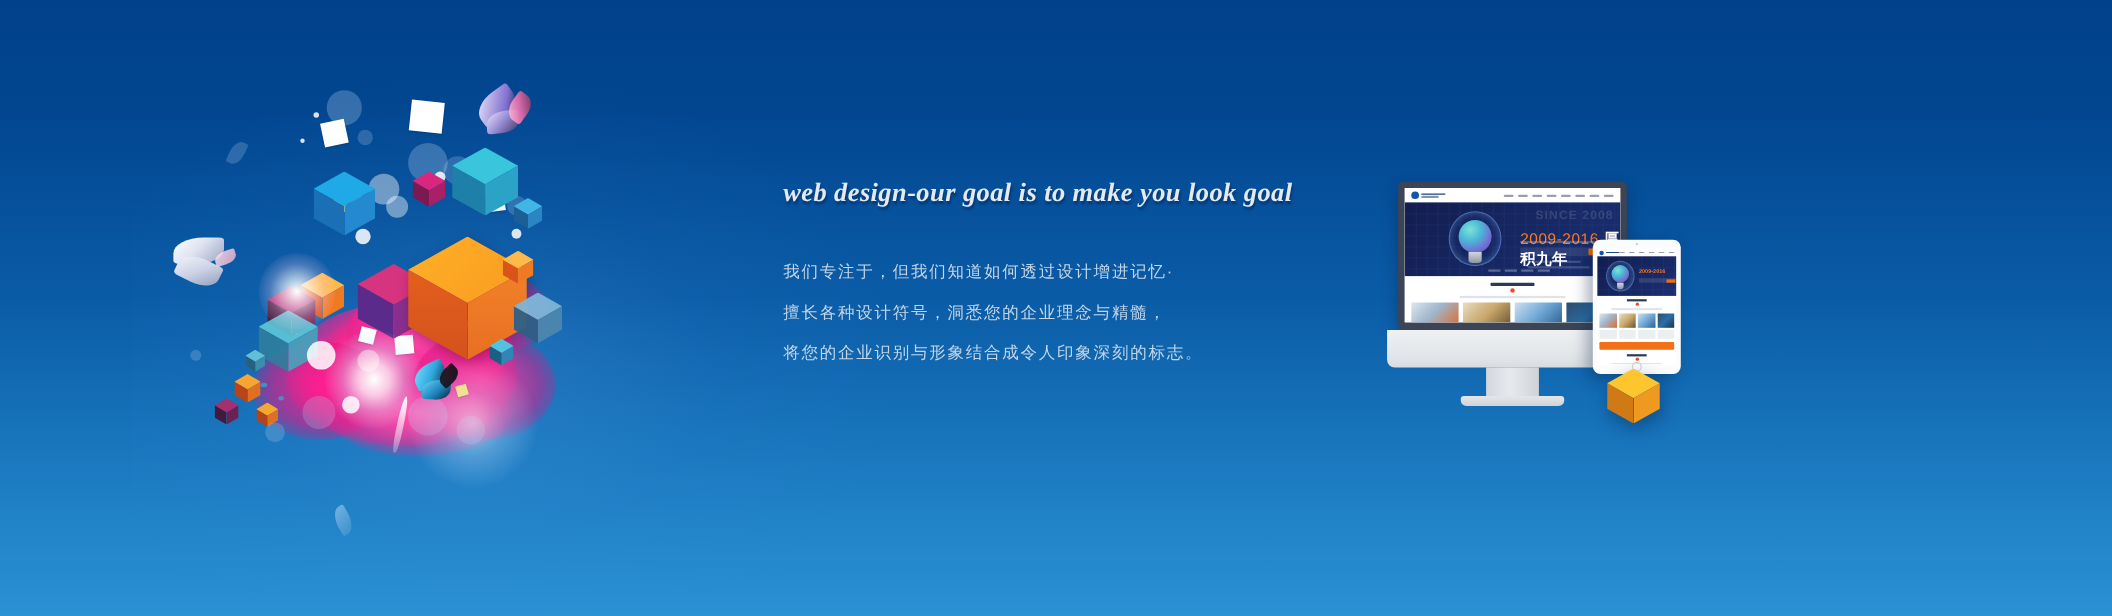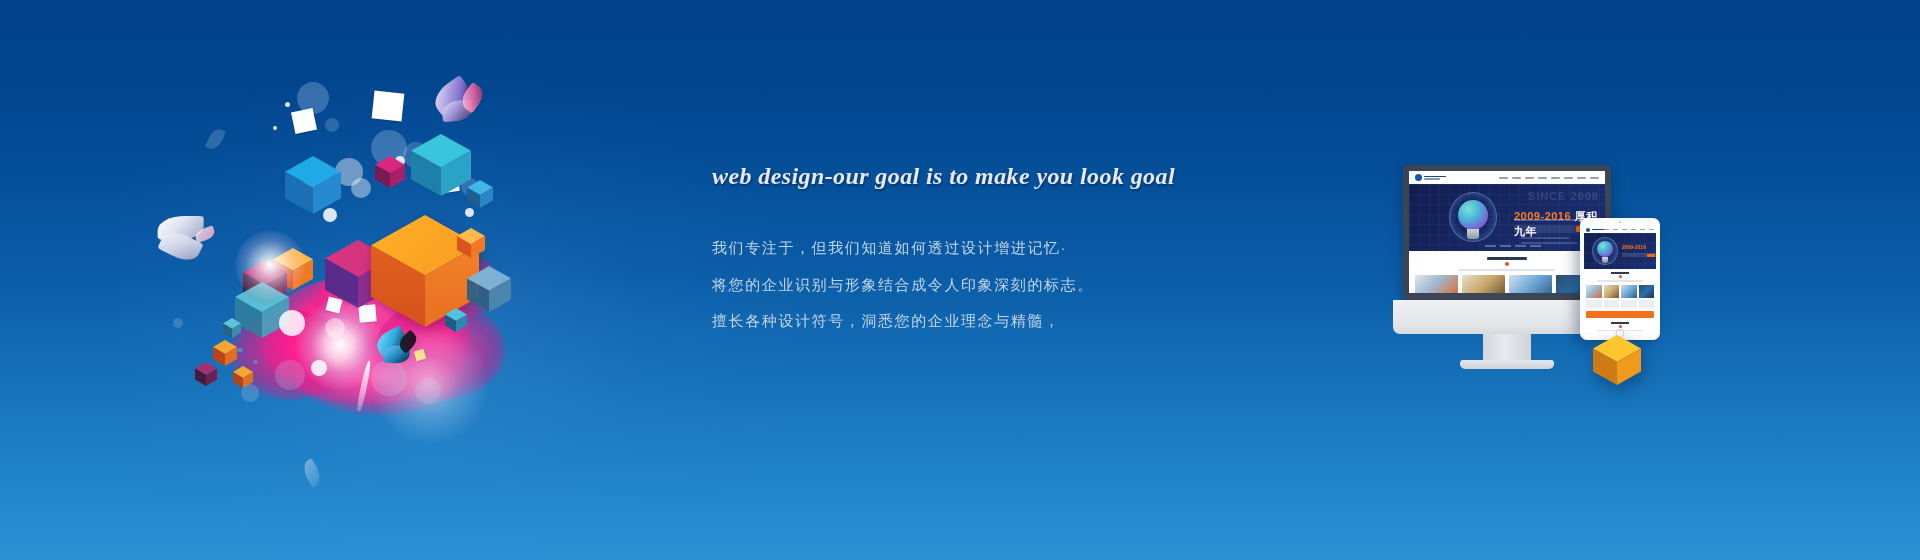--- a/index.html
+++ b/index.html
@@ -77,21 +77,21 @@
     color:#e6eaee;text-shadow:1px 2px 2px rgba(0,20,60,.45);
     white-space:nowrap;
   }
   .body-copy{margin-top:48px;}
   .body-copy p{
     margin:0 0 17px 0;font-size:15px;letter-spacing:1.6px;
     color:#c3d6e8;line-height:1.3;white-space:nowrap;
   }
 
   
-  .devices{position:absolute;left:1388px;top:150px;width:280px;height:250px;}
+  .devices{position:absolute;left:1256px;top:150px;width:280px;height:250px;}
 
   
   .monitor{position:absolute;left:15px;top:15px;width:208px;height:135px;}
   .mon-bezel{
     position:absolute;inset:0;background:#3c4556;border-radius:5px;
     box-shadow:0 6px 14px rgba(0,25,60,.35);
   }
   .mon-screen{position:absolute;left:6px;top:6px;right:6px;bottom:7px;background:#ffffff;overflow:hidden;}
   .mon-chin{
     position:absolute;left:-10px;top:135px;width:228px;height:34px;
@@ -120,21 +120,21 @@
     background-size:10px 10px;}
   .bulb{position:absolute;left:40px;top:8px;width:48px;height:50px;}
   .bulb-net{position:absolute;inset:0;border:1px solid rgba(120,170,240,.55);border-radius:50%;
     box-shadow:inset 0 0 8px rgba(90,150,230,.5);}
   .bulb-ball{position:absolute;left:9px;top:8px;width:30px;height:30px;border-radius:50%;
     background:radial-gradient(circle at 35% 30%,#7ee2d6 0%,#4ab9d8 35%,#7a5fd0 75%,#5a3fb0 100%);}
   .bulb-base{position:absolute;left:18px;top:37px;width:12px;height:10px;
     background:linear-gradient(180deg,#cfd6dd,#8f98a2);border-radius:0 0 3px 3px;}
   .hero-wm{position:absolute;right:6px;top:6px;font-size:11px;font-weight:bold;
     color:rgba(255,255,255,.13);letter-spacing:1px;}
-  .hero-year{position:absolute;left:105px;top:25px;font-size:11px;font-weight:bold;color:#ff7a18;letter-spacing:.5px;}
+  .hero-year{position:absolute;left:105px;top:25px;font-size:14px;font-weight:normal;color:#ff7a18;letter-spacing:.5px;}
   .hero-year b{color:#ffffff;}
   .hero-sub{position:absolute;left:105px;top:35px;width:70px;height:2px;background:rgba(255,255,255,.25);}
   .hero-cta{position:absolute;left:105px;top:41px;width:80px;height:8px;background:rgba(255,255,255,.1);border-radius:1px;}
   .hero-cta i{position:absolute;right:2px;top:1px;width:16px;height:6px;background:#ff6a00;border-radius:1px;}
   .hero-ln{position:absolute;left:112px;height:2px;background:rgba(255,255,255,.18);}
   .hero-dots{position:absolute;left:76px;bottom:4px;display:flex;gap:4px;}
   .hero-dots i{display:block;width:11px;height:2px;background:rgba(255,255,255,.3);}
   .site-body{background:#fff;padding:4px 6px 0;box-sizing:border-box;}
   .sec-title{margin:2px auto 0;width:40px;height:3px;background:#2b3a55;border-radius:1px;}
   .sec-acc{margin:2px auto 0;width:4px;height:4px;border-radius:50%;background:#f0462a;}
@@ -366,22 +366,22 @@
       background:linear-gradient(180deg,rgba(255,255,255,.95),rgba(255,255,255,.25));transform:rotate(12deg);"></div>
 
     <div style="left:130px;top:400px;width:14px;height:26px;border-radius:70% 10% 70% 10%;
       background:linear-gradient(160deg,rgba(190,220,245,.55),rgba(160,200,235,.15));transform:rotate(-30deg);"></div>
   </div>
 
   <div class="copy">
     <div class="subhead">web design-our goal is to make you look goal</div>
     <div class="body-copy">
       <p>我们专注于，但我们知道如何透过设计增进记忆·</p>
+      <p>擅长各种设计符号，洞悉您的企业理念与精髓，</p>
       <p>将您的企业识别与形象结合成令人印象深刻的标志。</p>
-      <p>擅长各种设计符号，洞悉您的企业理念与精髓，</p>
     </div>
   </div>
 
   <div class="devices">
 
     <div class="monitor">
       <div class="mon-bezel"></div>
       <div class="mon-screen">
         <div class="site">
           <div class="site-nav">

